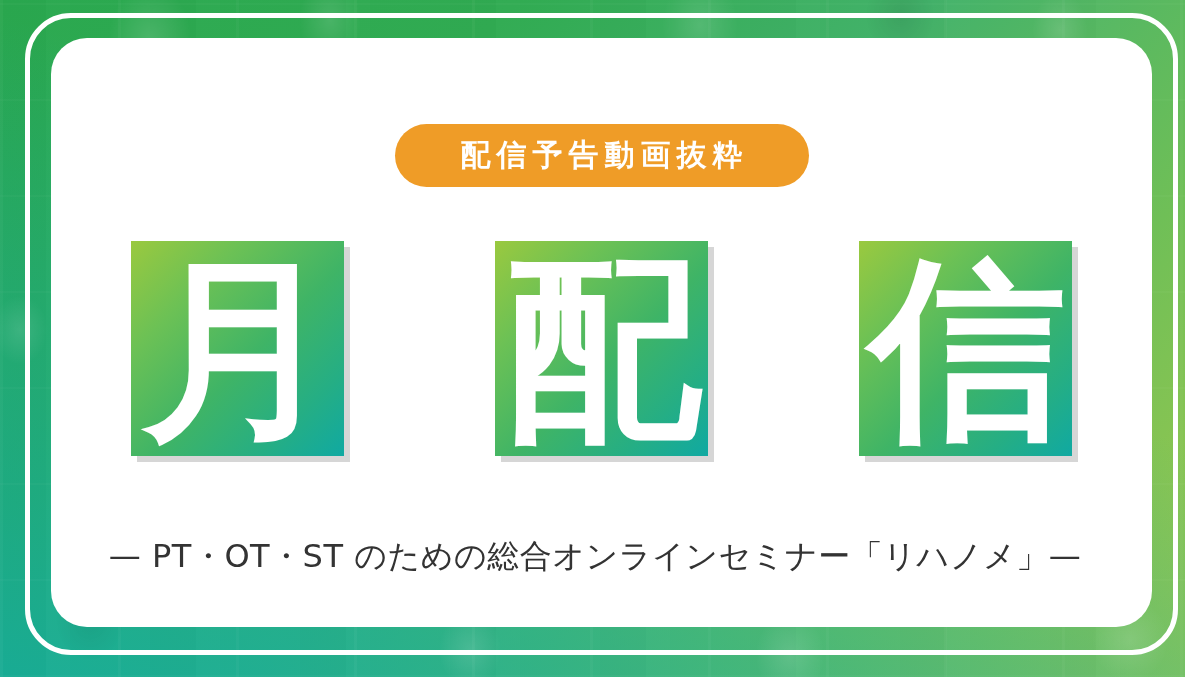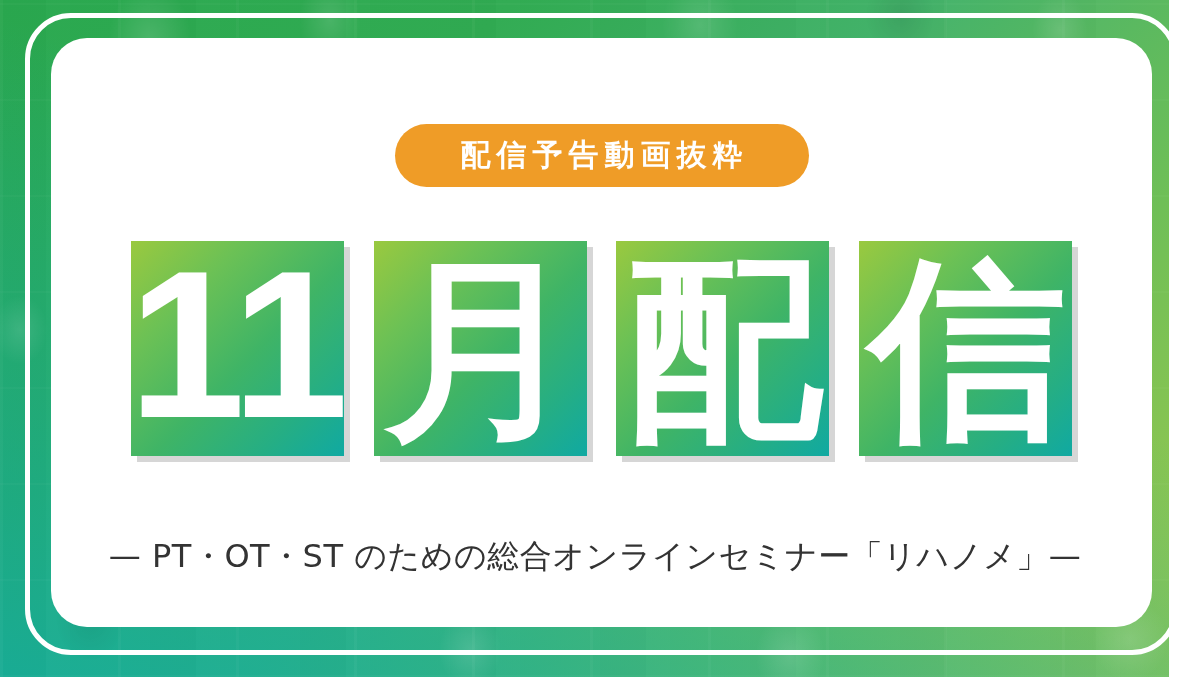--- a/index.html
+++ b/index.html
@@ -10,20 +10,21 @@
   body {
     font-family: "Liberation Sans", "DejaVu Sans", sans-serif;
   }
 
   #slide {
     position: relative;
     width: 1169px;
     height: 677px;
     overflow: hidden;
     background: #23a455;
+    padding-left: 16px;
   }
 
   
   .bg-base {
     position: absolute;
     inset: 0;
     background:
       linear-gradient(135deg, #2aa84f 0%, #31ab52 28%, #43b26a 50%, #6fbf57 74%, #9ec94e 100%);
   }
   .bg-base2 {
@@ -182,23 +183,20 @@
   <div class="outer-frame"></div>
 
   <div class="card">
 
     <div class="badge-wrap">
       <div class="badge">配信予告動画抜粋</div>
     </div>
 
     <div class="tiles">
       <div class="tile">
-        <span class="tile-glyph num">11</span>
-      </div>
-      <div class="tile">
         <span class="tile-glyph">月</span>
       </div>
       <div class="tile">
         <span class="tile-glyph">配</span>
       </div>
       <div class="tile">
         <span class="tile-glyph">信</span>
       </div>
     </div>
 

